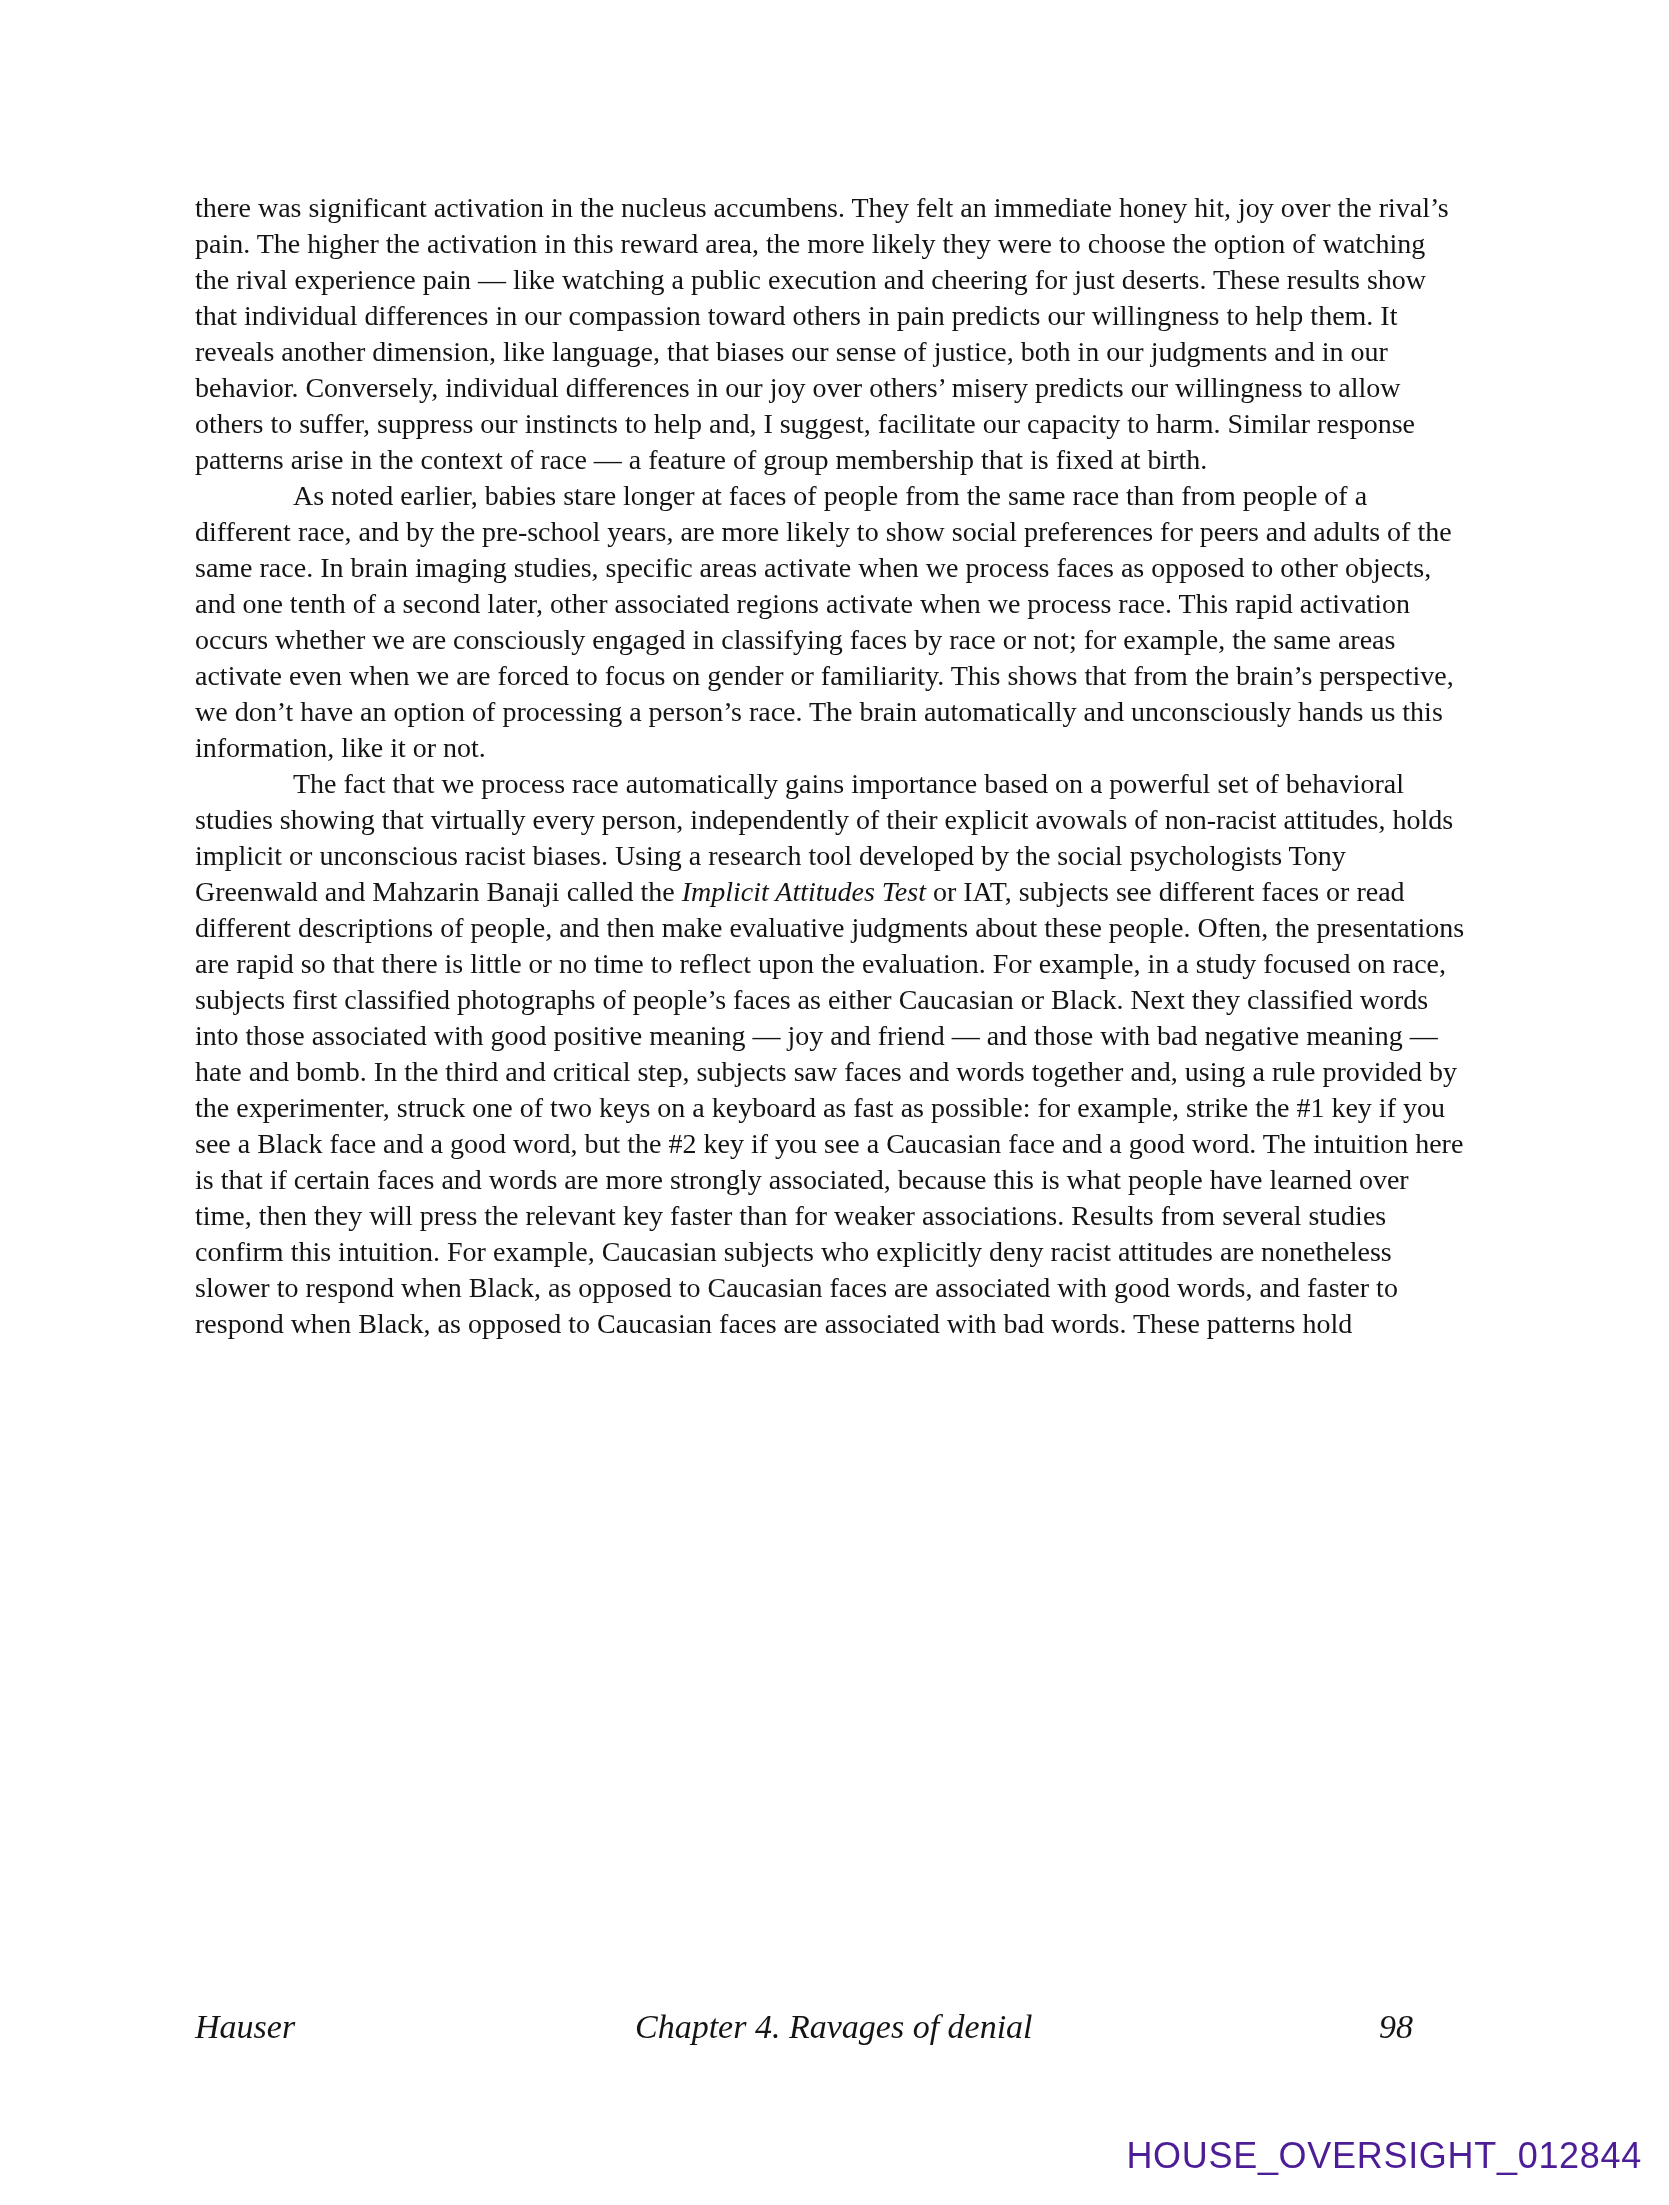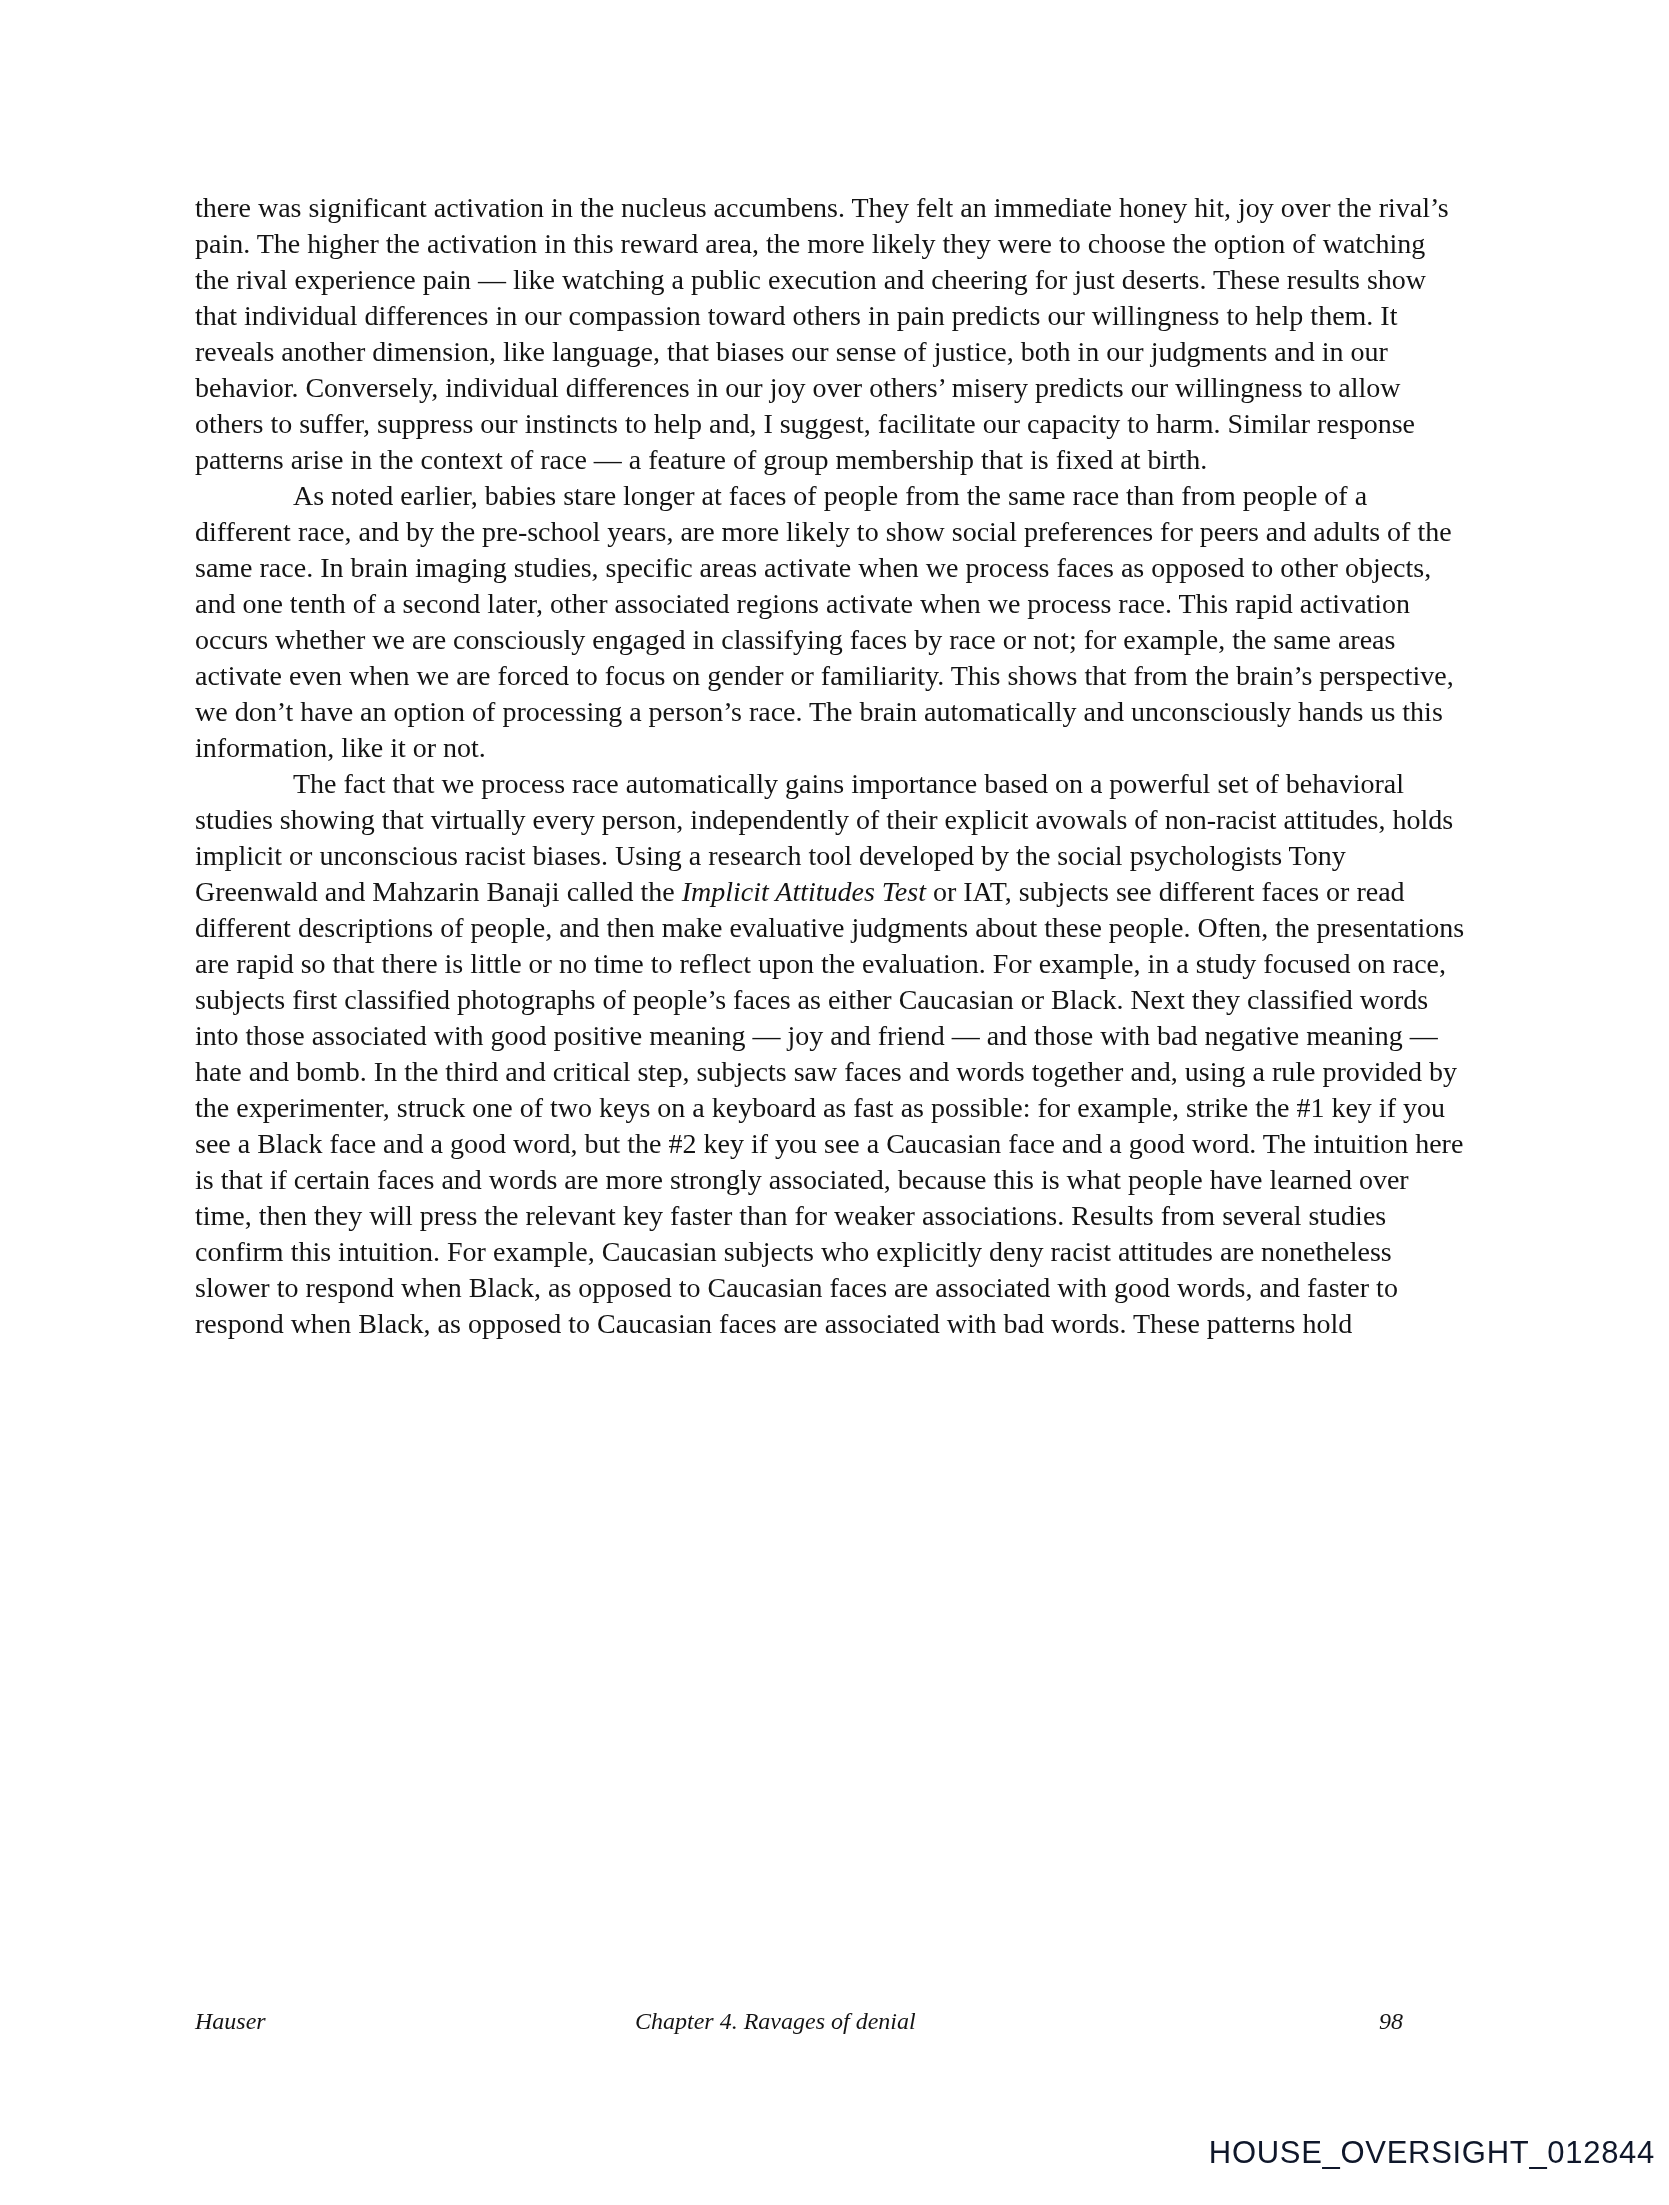--- a/index.html
+++ b/index.html
@@ -34,21 +34,21 @@
   }
   .italic {
     font-style: italic;
   }
   .footer {
     position: absolute;
     left: 195px;
     top: 2008px;
     width: 1267px;
     height: 39px;
-    font-size: 24px;
+    font-size: 34px;
     font-style: italic;
     color: #141414;
   }
   .footer .footer-author {
     position: absolute;
     left: 0;
     top: 0;
   }
   .footer .footer-chapter {
     position: absolute;
@@ -56,25 +56,25 @@
     top: 0;
   }
   .footer .footer-pagenum {
     position: absolute;
     left: 1140px;
     top: 0;
     margin-left: 44px;
   }
   .bates {
     position: absolute;
-    right: 14px;
+    right: 27px;
     top: 2135px;
     font-family: "Liberation Sans", sans-serif;
-    font-size: 31px;
-    color: #0f172a;
+    font-size: 36px;
+    color: #4c1d95;
     letter-spacing: 0.7px;
   }
 </style>
 </head>
 <body>
 
 <div class="page">
 
   <div class="body-text">
     <p class="para">

